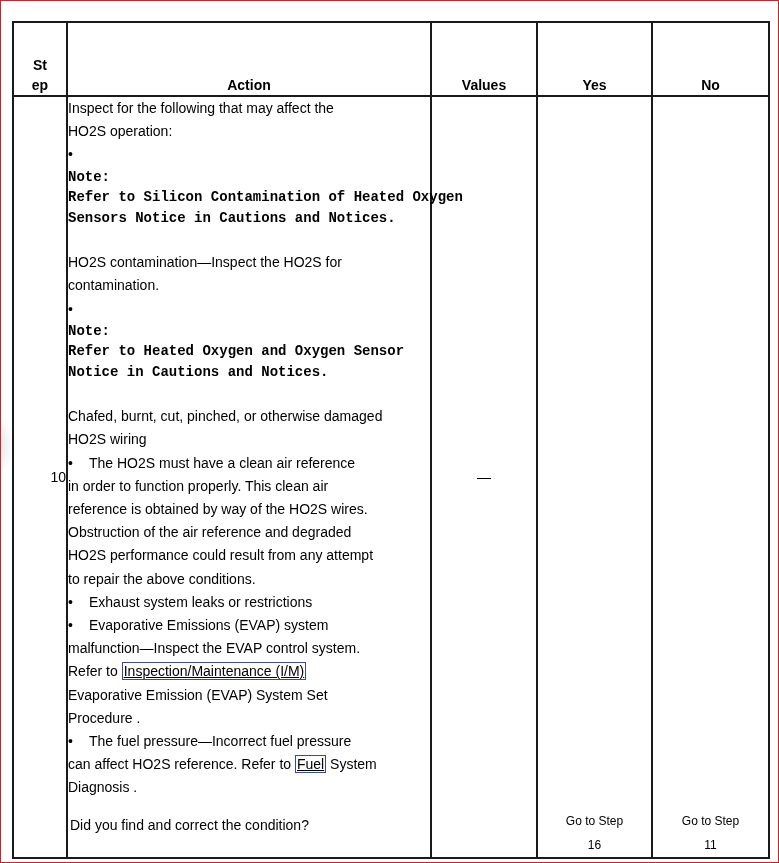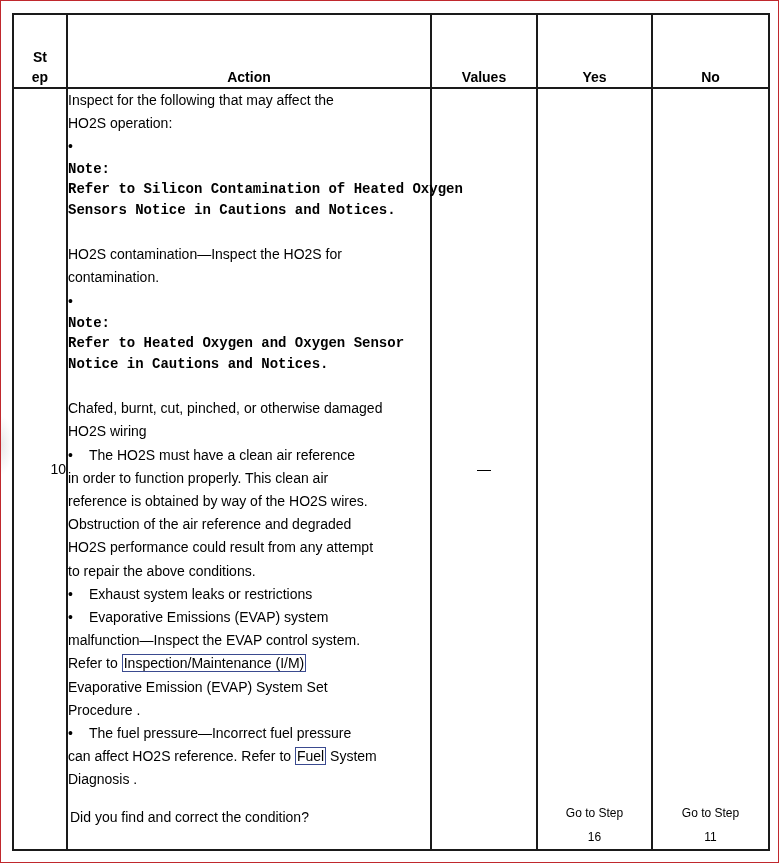--- a/index.html
+++ b/index.html
@@ -9,21 +9,21 @@
   }
   .frame {
     position: absolute; left: 0; top: 0; width: 777px; height: 861px;
     border: 1px solid #c0282d;
   }
   .left-shade {
     position: absolute; left: 1px; top: 415px; width: 12px; height: 60px;
     background: radial-gradient(ellipse at left center, #e9e9e9 0%, rgba(255,255,255,0) 70%);
   }
   table.proc {
-    position: absolute; left: 12px; top: 13px;
+    position: absolute; left: 12px; top: 21px;
     width: 756px; height: 838px;
     border-collapse: collapse; table-layout: fixed;
     border: 2px solid #1a1a1a;
   }
   table.proc th, table.proc td { border: 2px solid #1a1a1a; padding: 0; }
   col.c-step { width: 54px; }
   col.c-action { width: 364px; }
   col.c-values { width: 106px; }
   col.c-yes { width: 115px; }
   col.c-no { width: 117px; }
@@ -32,21 +32,21 @@
     text-align: center; padding-bottom: 5px; line-height: 20px;
   }
   td.step-cell { text-align: right; vertical-align: middle; font-size: 14px; }
   td.values-cell { text-align: center; vertical-align: middle; font-size: 14px; }
   td.action-cell { vertical-align: top; font-size: 14px; line-height: 23.2px; padding: 5px 0 10px 0; }
   .ln { display: block; white-space: nowrap; }
   .ind { }
   .bold { font-weight: bold; line-height: 20.5px; font-family: Liberation Mono, monospace; }
   .gap { height: 23px; display: block; }
   .bul { display: inline-block; width: 21px; }
-  .link { border: 1px solid #3a4a8f; padding: 0 1px; }
+  .link { border: 1px solid #3a4a8f; padding: 0 1px; text-decoration: underline; }
   td.go-cell { vertical-align: bottom; text-align: center; font-size: 12px; line-height: 23.5px; padding-bottom: 8px; }
   .question { padding-left: 2px; margin-top: 14px; display: block; }
 </style>
 </head>
 <body>
 
 <div class="frame"></div>
 <div class="left-shade"></div>
 
 <table class="proc">

